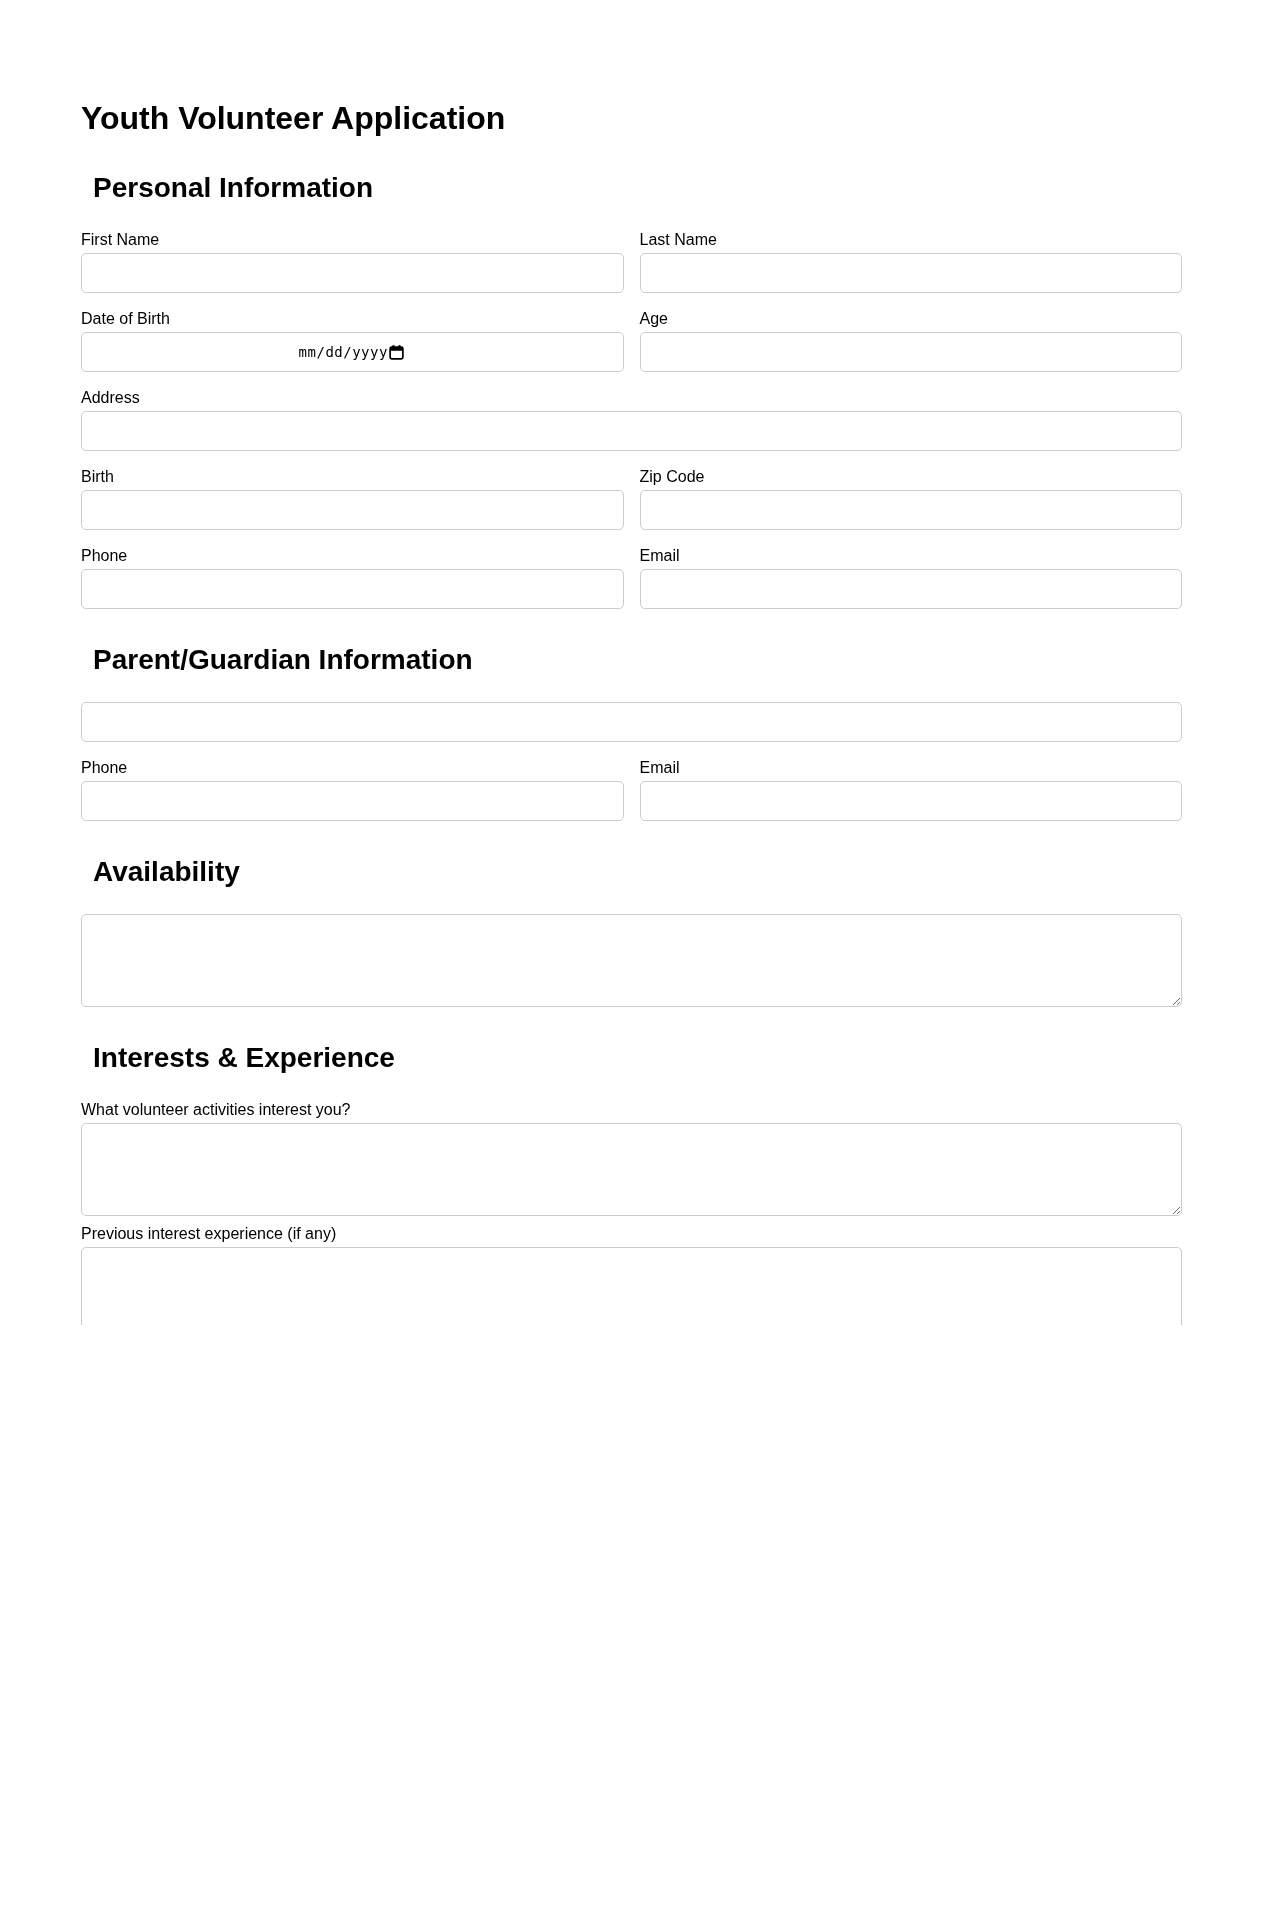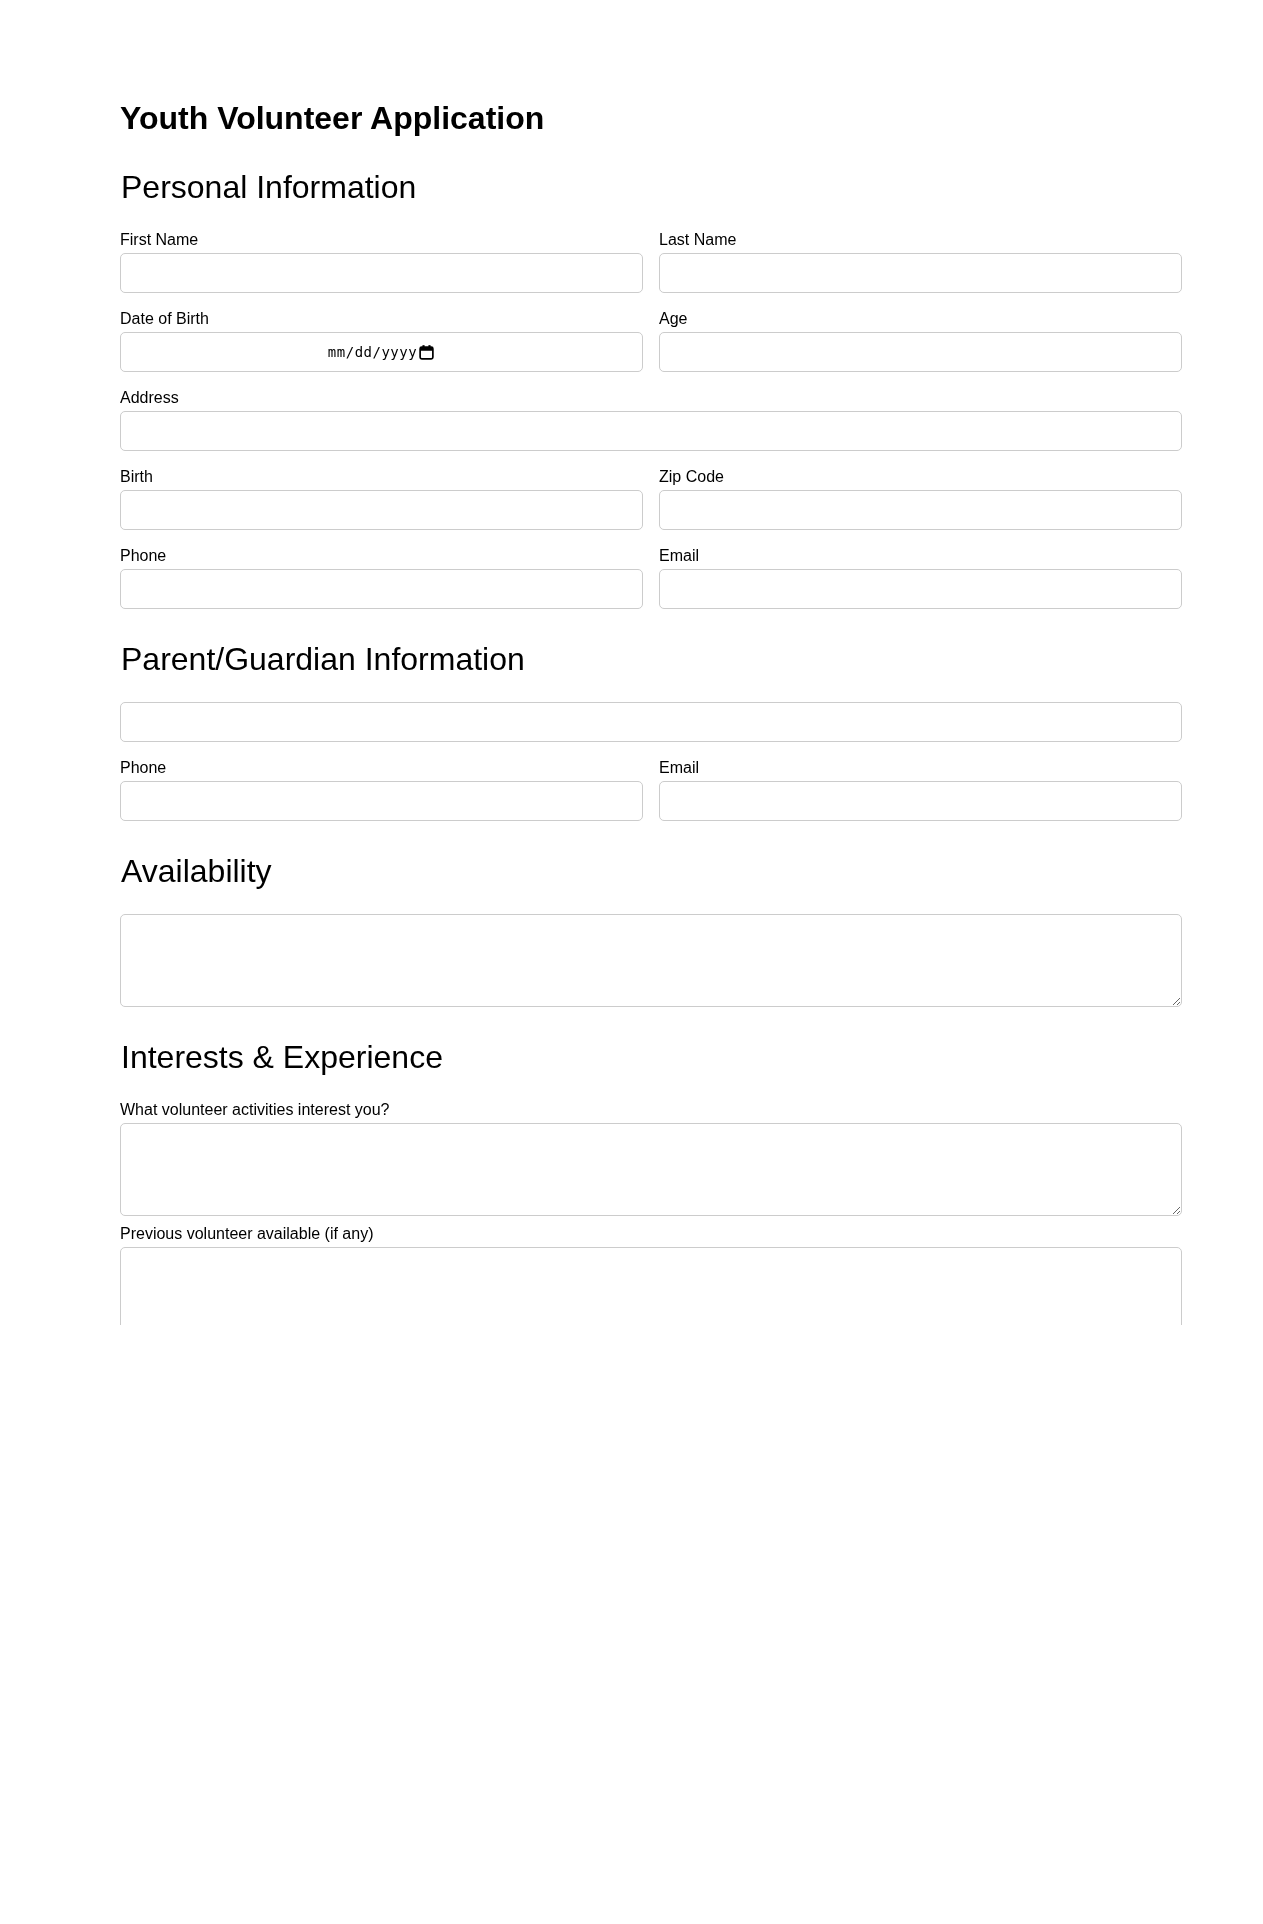--- a/index.html
+++ b/index.html
@@ -15,35 +15,35 @@
     background: #ffffff;
     overflow: hidden;
     position: relative;
   }
   
   .clip {
     height: 1325px;
     overflow: hidden;
   }
   .container {
-    padding: 99px 81px 0 120px;
+    padding: 99px 81px 0 81px;
     width: 1263px;
   }
   h1.form-title {
     font-size: 32px;
     line-height: 38px;
     font-weight: bold;
     margin: 0;
     color: #000;
   }
   h2.section-heading {
-    font-size: 32px;
+    font-size: 28px;
     line-height: 29px;
-    font-weight: normal;
-    margin: 36px 0 28px 1px;
+    font-weight: bold;
+    margin: 36px 0 28px 12px;
     color: #000;
   }
   .row {
     display: flex;
     gap: 16px;
     margin-bottom: 16px;
   }
   .row-ta { margin-bottom: 8px; }
   .field { flex: 1; min-width: 0; }
   label.field-label {
@@ -210,21 +210,21 @@
 
         <div class="row row-ta">
           <div class="field">
             <label class="field-label">What volunteer activities interest you?</label>
             <textarea class="area-input" style=""></textarea>
           </div>
         </div>
 
         <div class="row row-ta">
           <div class="field">
-            <label class="field-label">Previous volunteer available (if any)</label>
+            <label class="field-label">Previous interest experience (if any)</label>
             <textarea class="area-input" style=""></textarea>
           </div>
         </div>
       </section>
 
     </div>
   </div>
 </div>
 
 </body></html>

